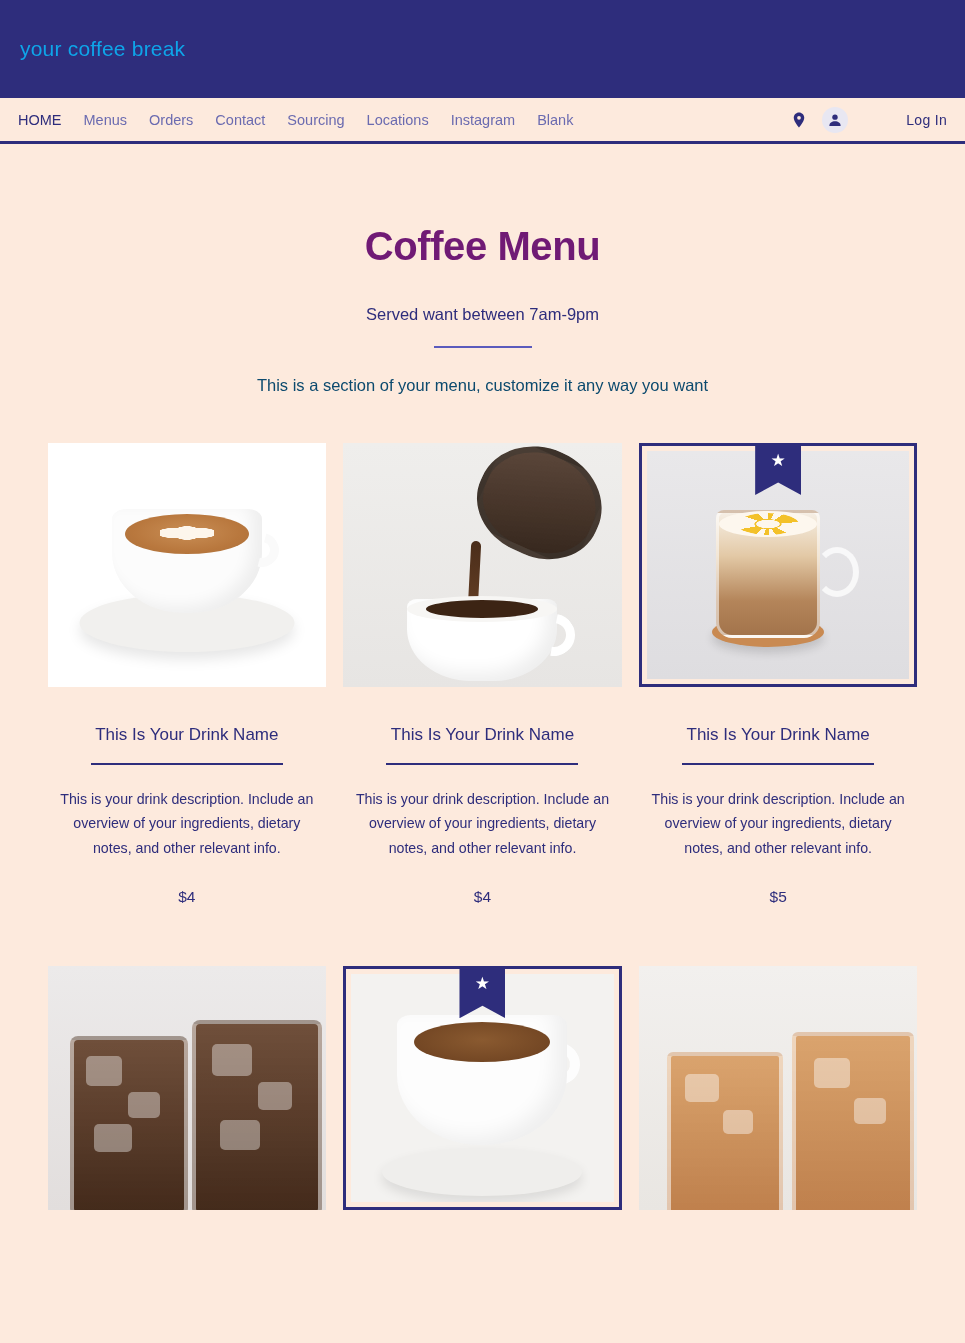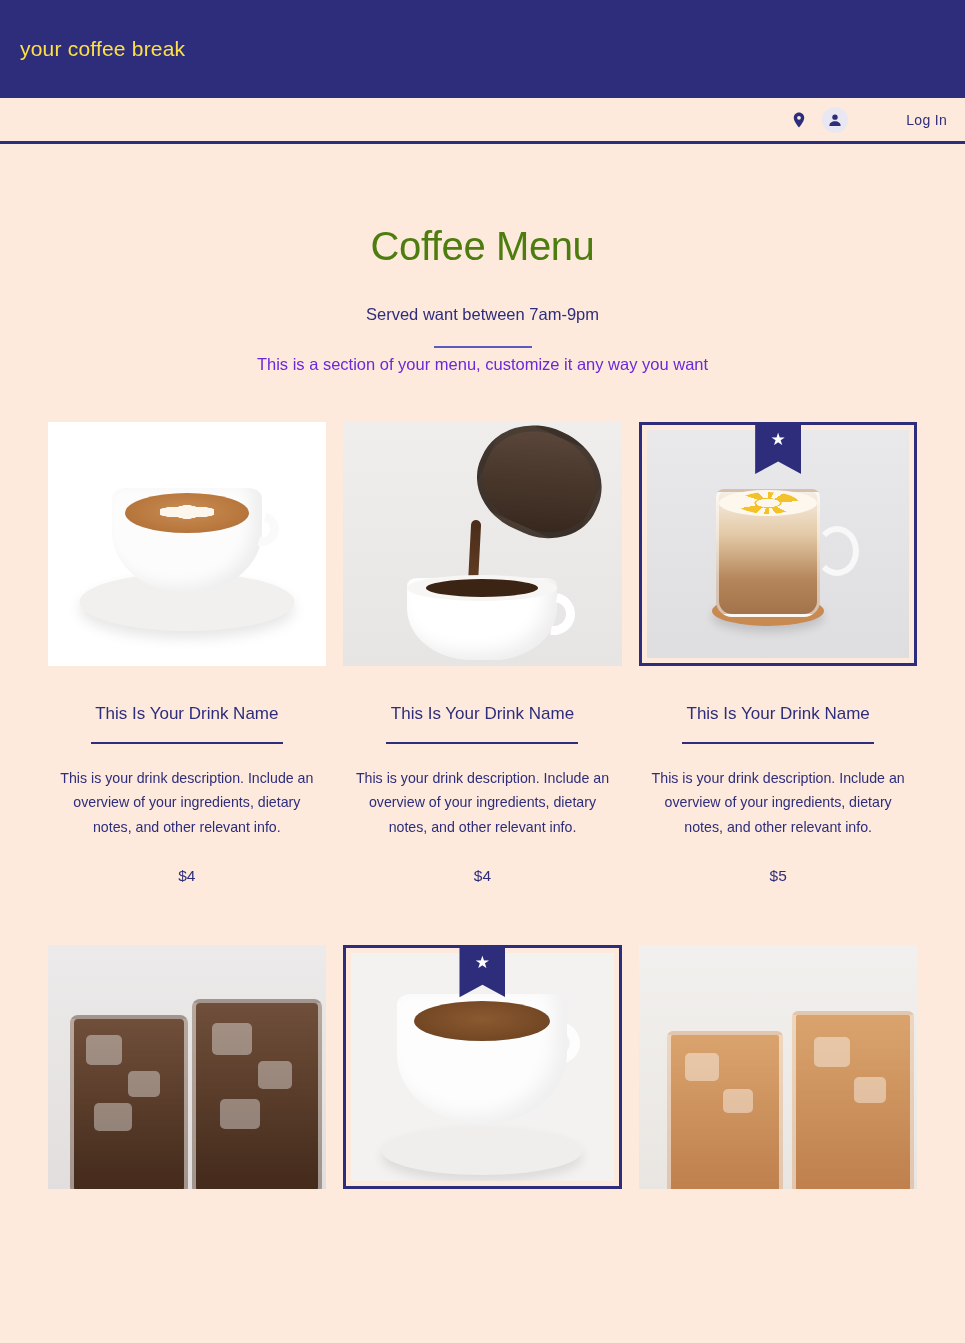--- a/index.html
+++ b/index.html
@@ -15,21 +15,21 @@
 
   
   .topbar {
     height: 98px;
     background: #2e2d7c;
     display: flex;
     align-items: center;
     padding: 0 20px;
   }
   .site-title {
-    color: #fde047;
+    color: #0ea5e9;
     font-size: 21px;
     font-weight: 400;
     letter-spacing: 0.2px;
   }
 
   
   .navbar {
     height: 46px;
     background: #fdeadd;
     border-bottom: 3px solid #2e2d7c;
@@ -78,23 +78,23 @@
     margin-left: 48px;
   }
 
   
   .page {
     padding-top: 80px;
     text-align: center;
   }
   .menu-title {
     font-size: 40px;
-    font-weight: 400;
+    font-weight: 700;
     letter-spacing: -0.4px;
-    color: #4d7c0f;
+    color: #701a75;
     margin: 0;
   }
   .menu-sub {
     margin-top: 36px;
     font-size: 16.5px;
     color: #2e2d7c;
   }
   .section-name {
     margin-top: 74px;
     font-size: 25px;
@@ -102,23 +102,23 @@
     letter-spacing: 0.6px;
     color: #4a4ab3;
   }
   .section-rule {
     width: 98px;
     height: 2px;
     background: #5b5bbd;
     margin: 22px auto 0 auto;
   }
   .section-desc {
-    margin-top: 7px;
+    margin-top: 28px;
     font-size: 16.5px;
-    color: #6d28d9;
+    color: #0c4a6e;
   }
 
   
   .grid {
     margin: 48px auto 0 auto;
     width: 870px;
     display: grid;
     grid-template-columns: repeat(3, 1fr);
     column-gap: 17px;
     row-gap: 60px;
@@ -366,20 +366,30 @@
   .marble .ice2 { position: absolute; background: rgba(255,255,255,.42); border-radius: 5px; }
 </style>
 </head>
 <body>
 
 <div class="topbar">
   <div class="site-title">your coffee break</div>
 </div>
 
 <div class="navbar">
+  <div class="nav-items">
+    <div class="nav-item active">HOME</div>
+    <div class="nav-item">Menus</div>
+    <div class="nav-item">Orders</div>
+    <div class="nav-item">Contact</div>
+    <div class="nav-item">Sourcing</div>
+    <div class="nav-item">Locations</div>
+    <div class="nav-item">Instagram</div>
+    <div class="nav-item">Blank</div>
+  </div>
   <div class="nav-right">
     <span>
       <svg class="pin-icon" viewBox="0 0 24 24" aria-hidden="true">
         <path d="M12 2c-3.9 0-7 3.1-7 7 0 5.2 7 13 7 13s7-7.8 7-13c0-3.9-3.1-7-7-7zm0 9.5A2.5 2.5 0 1 1 12 6.5a2.5 2.5 0 0 1 0 5z" fill="#2e2d7c"></path>
       </svg>
     </span>
     <div class="login-wrap">
       <span class="avatar-circle">
         <svg width="18" height="18" viewBox="0 0 24 24" aria-hidden="true">
           <circle cx="12" cy="8.2" r="3.6" fill="#2e2d7c"></circle>

